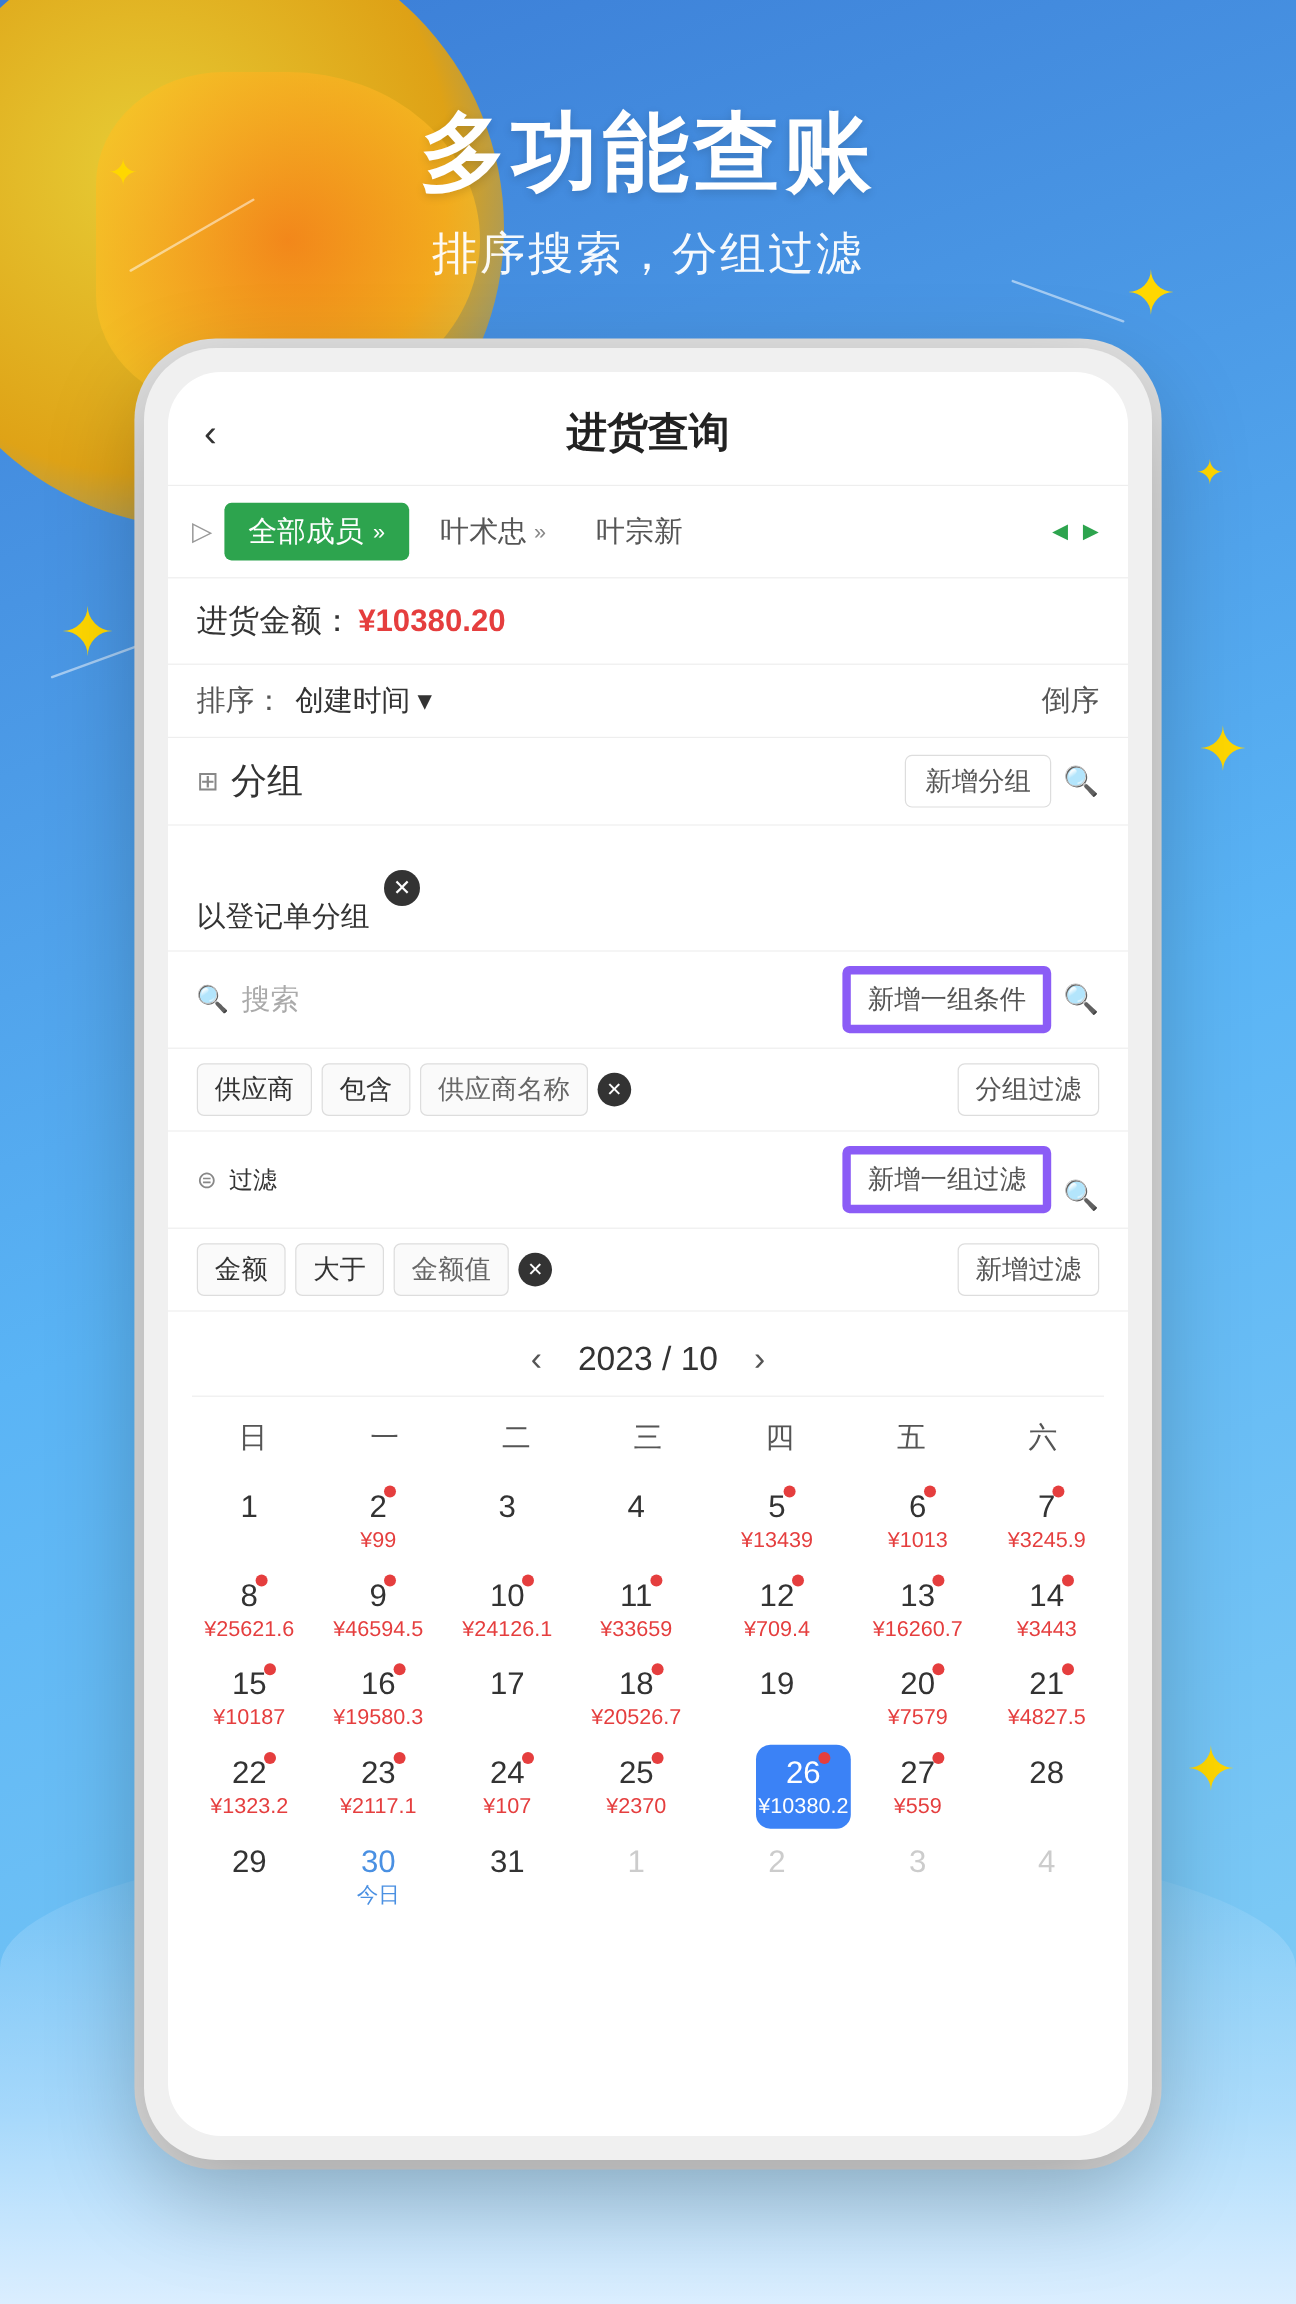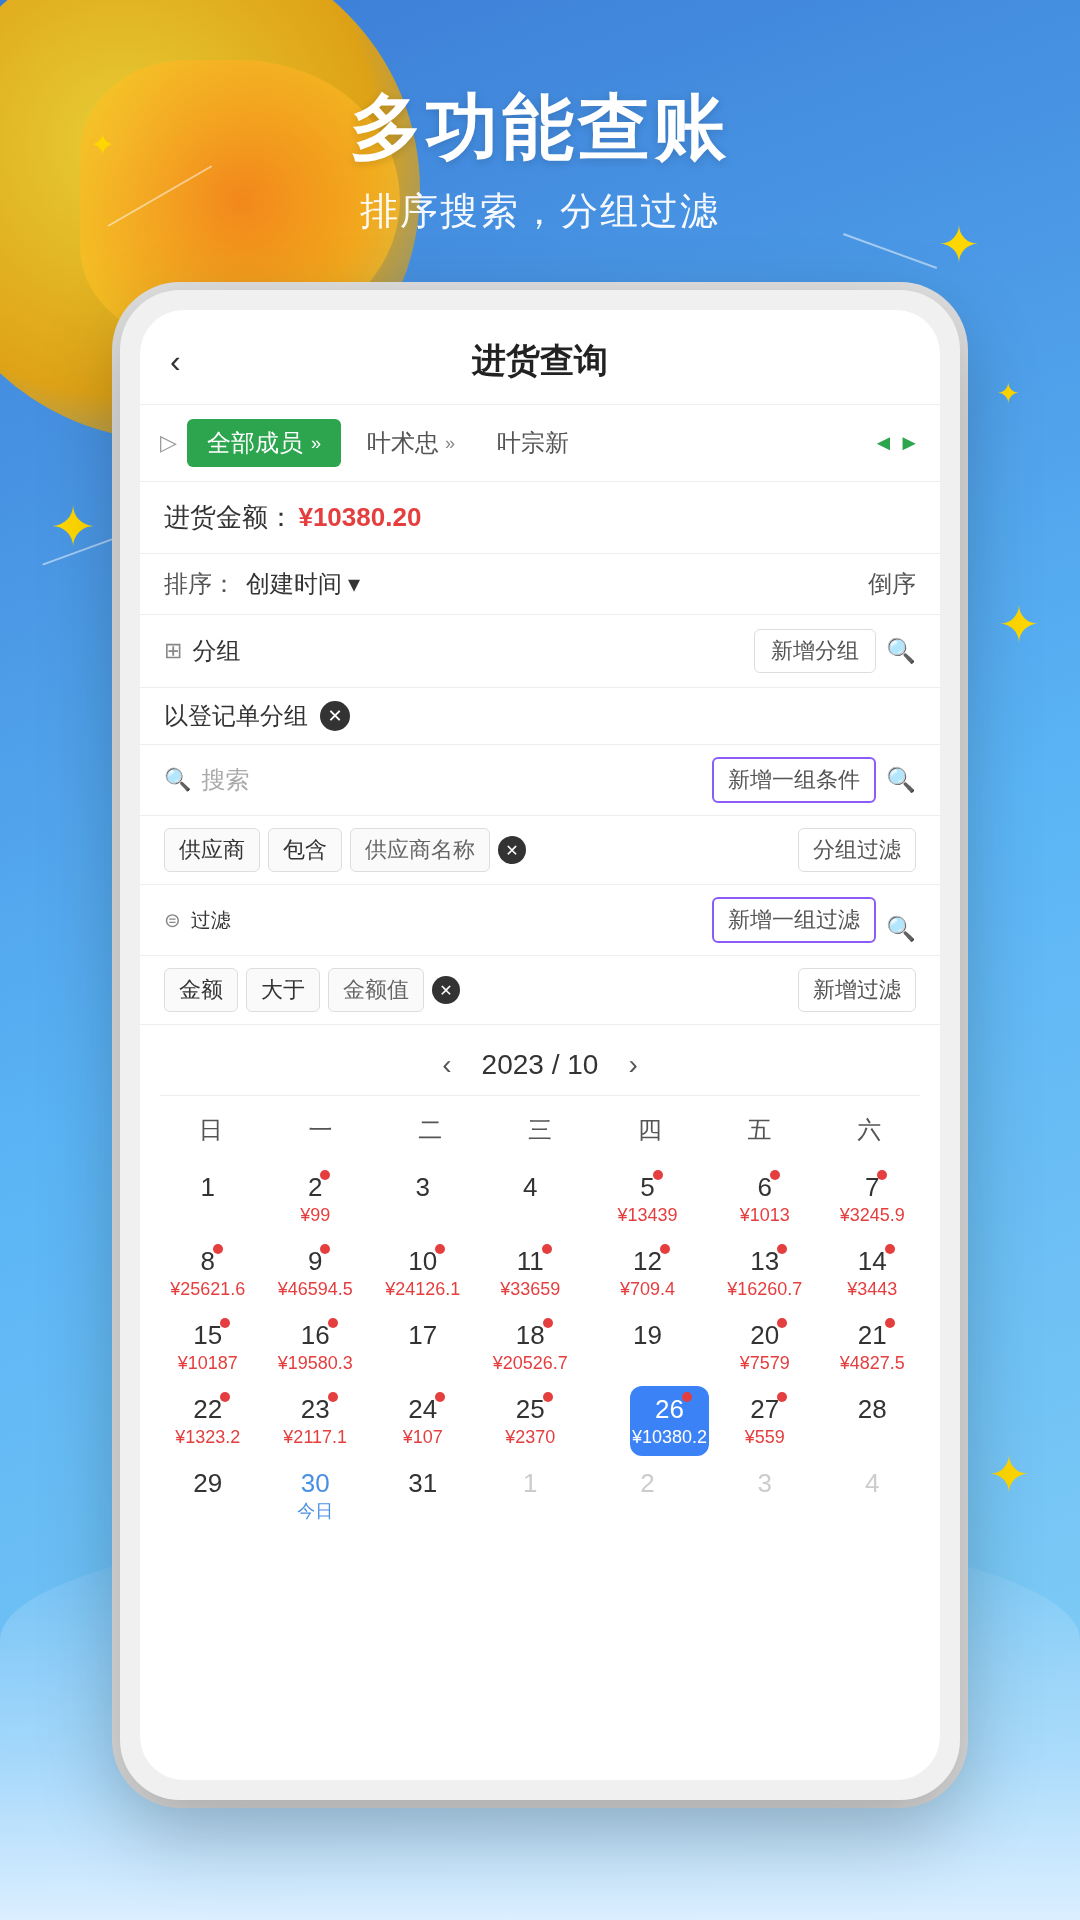--- a/index.html
+++ b/index.html
@@ -214,21 +214,21 @@
       padding: 14px 24px;
       border-bottom: 1px solid #eee;
       flex-shrink: 0;
       gap: 10px;
     }
     .group-icon {
       font-size: 22px;
       color: #888;
     }
     .group-label {
-      font-size: 24px;
+      font-size: 30px;
       color: #333;
     }
     .group-actions {
       margin-left: auto;
       display: flex;
       align-items: center;
       gap: 10px;
     }
     .group-new-btn {
       font-size: 22px;
@@ -246,20 +246,21 @@
     .tag-row {
       display: flex;
       align-items: center;
       padding: 12px 24px;
       border-bottom: 1px solid #eee;
       flex-shrink: 0;
     }
     .tag-label {
       font-size: 24px;
       color: #333;
+      margin-top: 48px;
     }
     .tag-close {
       width: 30px;
       height: 30px;
       background: #333;
       border-radius: 50%;
       color: #fff;
       display: flex;
       align-items: center;
       justify-content: center;
@@ -281,21 +282,21 @@
       color: #aaa;
     }
     .search-placeholder {
       font-size: 24px;
       color: #aaa;
       flex: 1;
     }
     .search-add-btn {
       font-size: 22px;
       color: #555;
-      border: 2px solid #8b5cf6;
+      border: 7px solid #8b5cf6;
       padding: 6px 14px;
       border-radius: 6px;
     }
 
     
     .cond-row {
       display: flex;
       align-items: center;
       padding: 12px 24px;
       border-bottom: 1px solid #eee;

